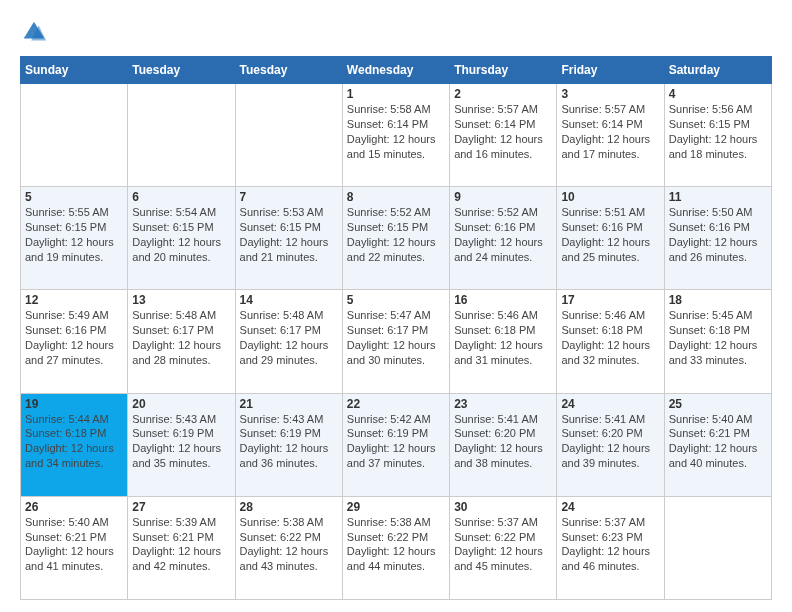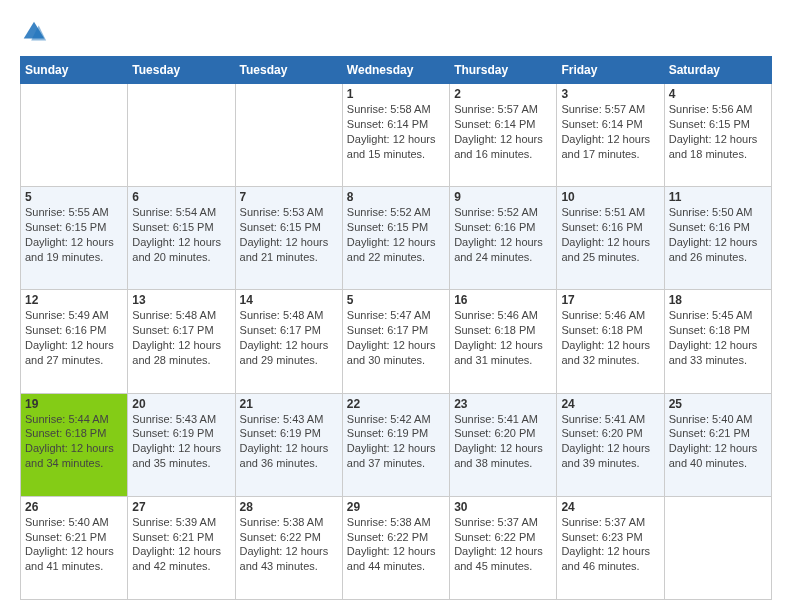--- a/index.html
+++ b/index.html
@@ -240,21 +240,21 @@
 Daylight: 12 hours and 32 minutes.</div>
           </td>
           <td style="background: rgb(255, 255, 255);">
             <span class="day-num">18</span>
             <div class="day-info" style="white-space: pre-line;">Sunrise: 5:45 AM
 Sunset: 6:18 PM
 Daylight: 12 hours and 33 minutes.</div>
           </td>
         </tr>
         <tr>
-          <td style="background: #84cc16;">
+          <td style="background: #0ea5e9;">
             <span class="day-num">19</span>
             <div class="day-info" style="white-space: pre-line;">Sunrise: 5:44 AM
 Sunset: 6:18 PM
 Daylight: 12 hours and 34 minutes.</div>
           </td>
           <td style="background: rgb(240, 245, 251); margin-left: 30px;">
             <span class="day-num">20</span>
             <div class="day-info" style="white-space: pre-line;">Sunrise: 5:43 AM
 Sunset: 6:19 PM
 Daylight: 12 hours and 35 minutes.</div>

